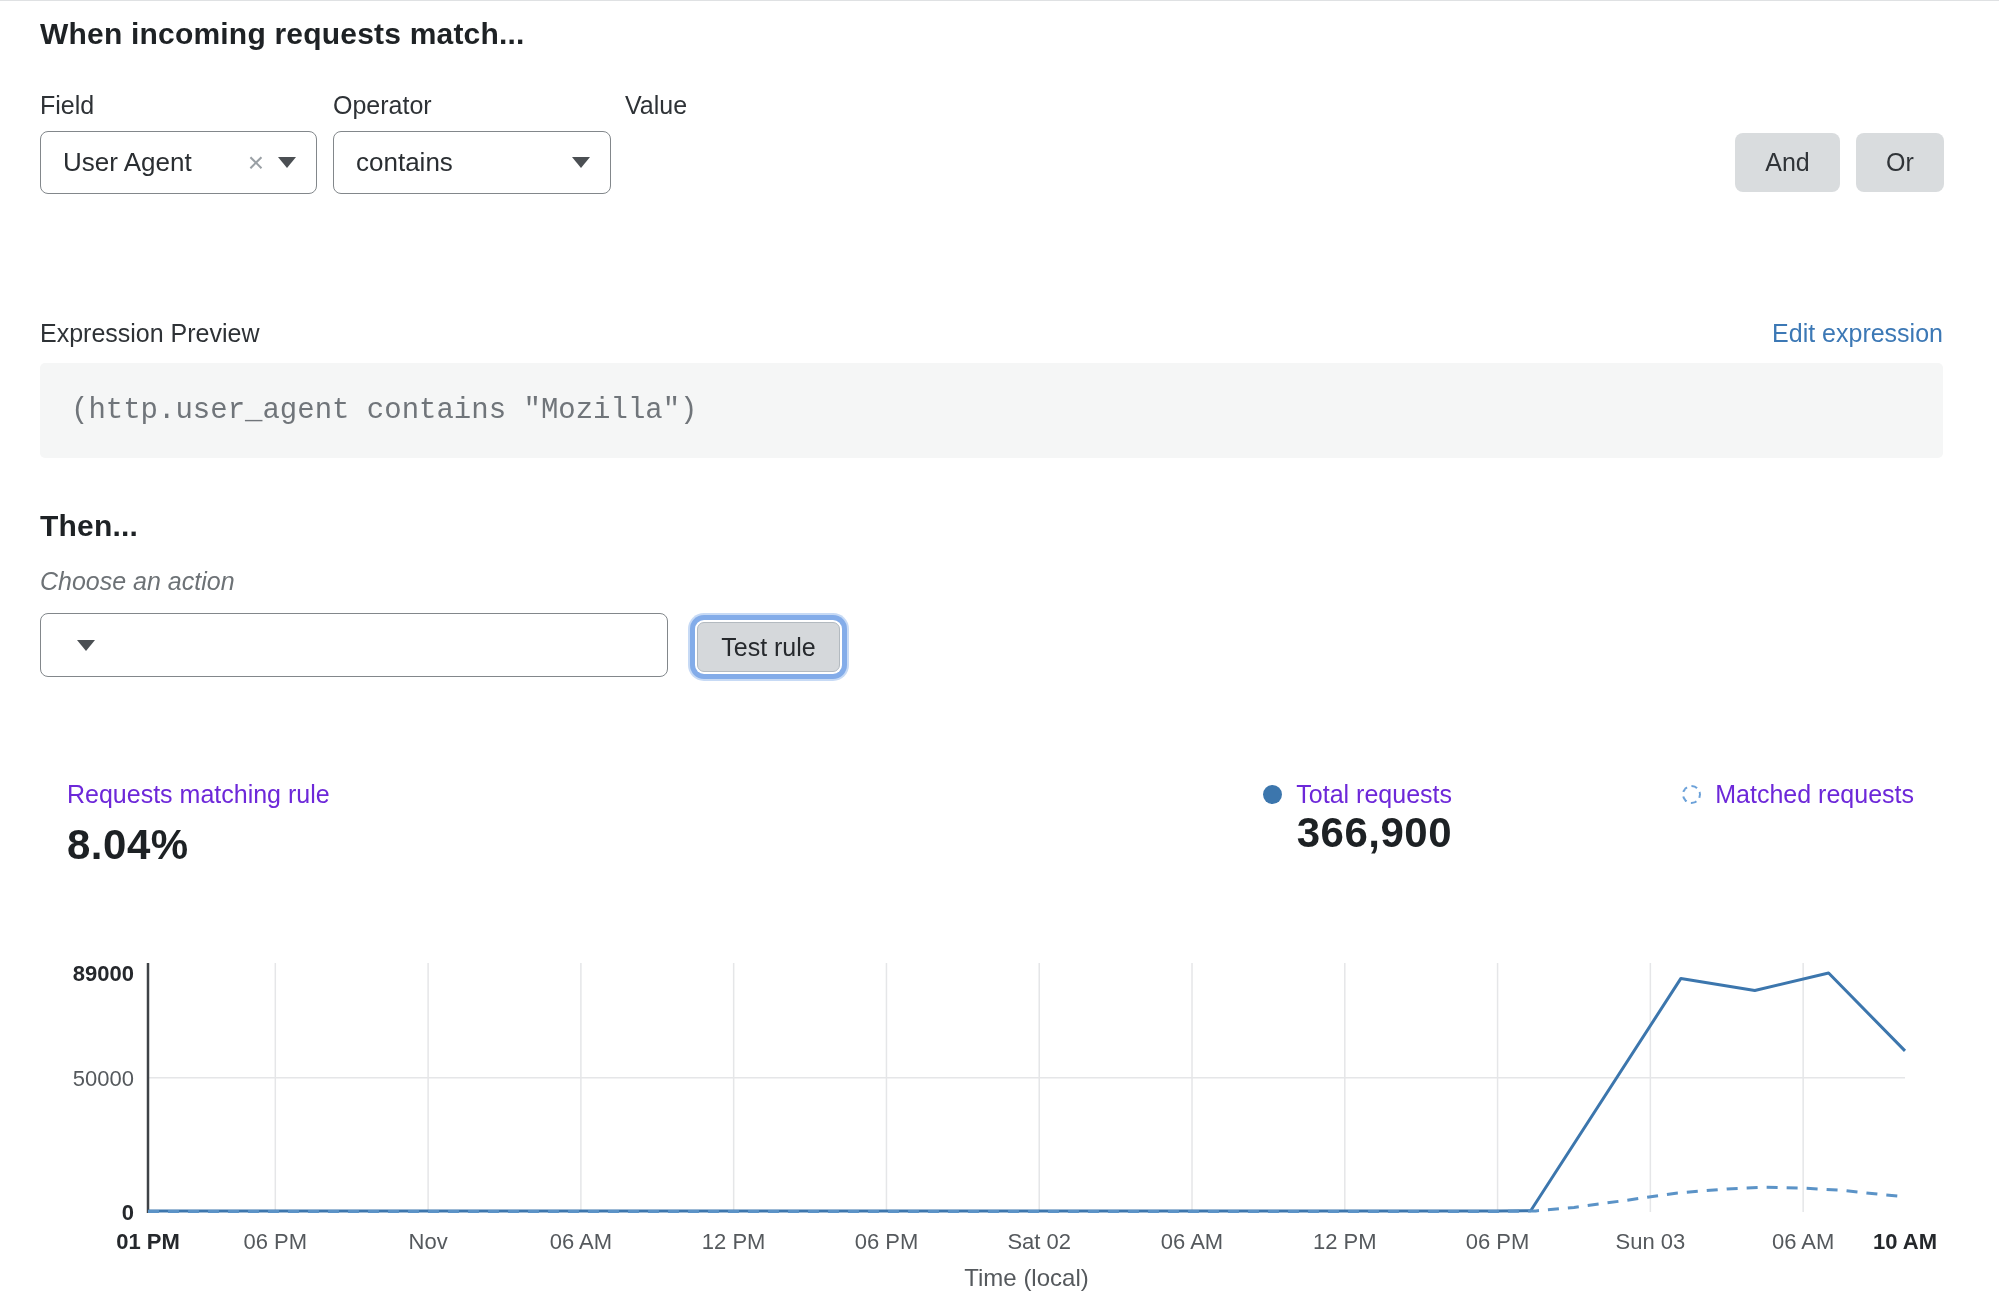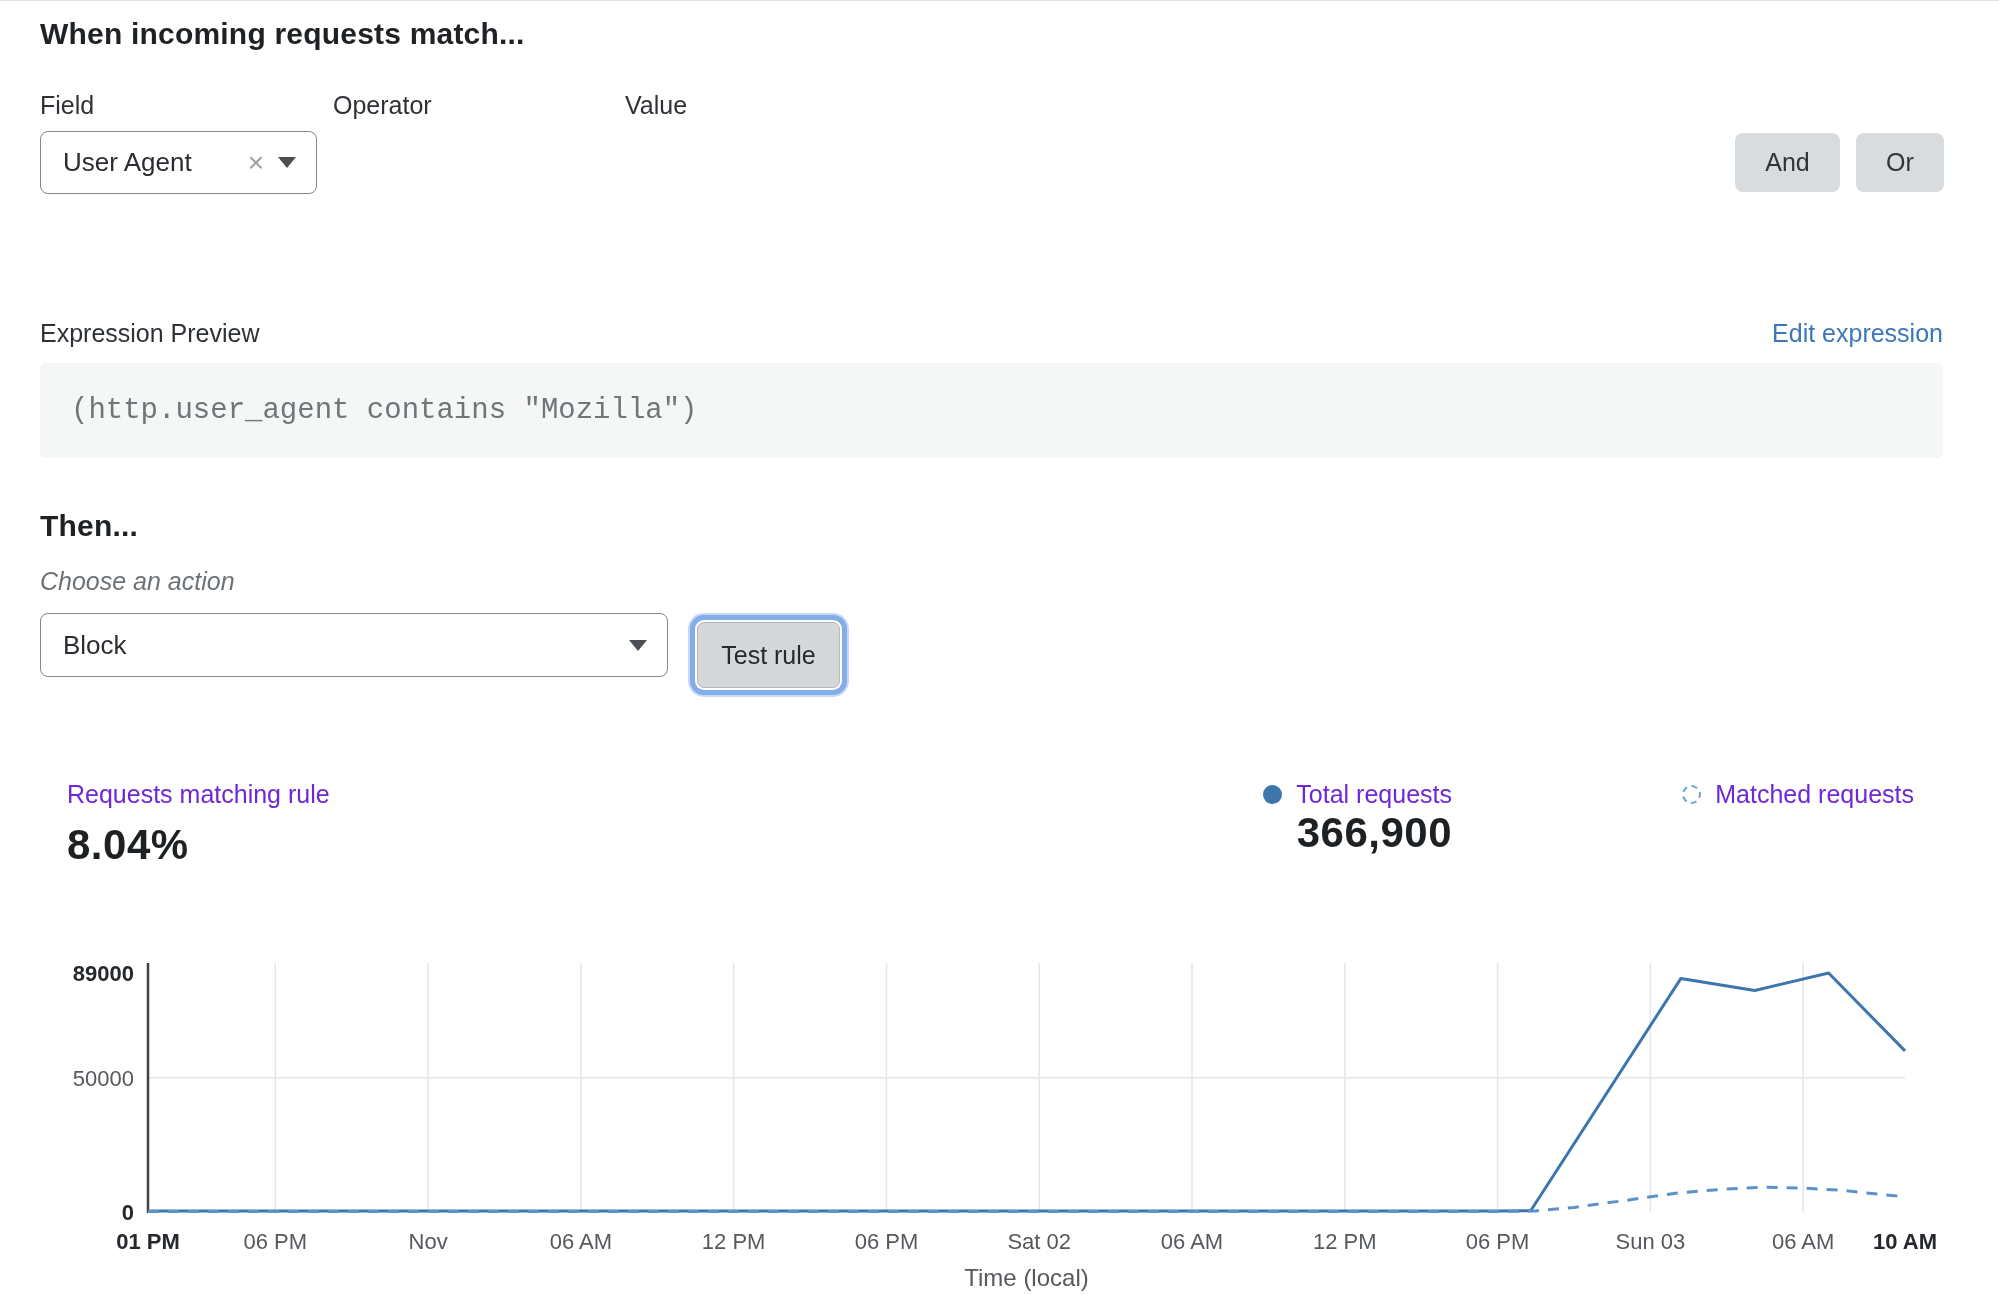--- a/index.html
+++ b/index.html
@@ -71,41 +71,44 @@
   <div class="abs field-label" style="left:40px; top:90px;">Field</div>
   <div class="abs field-label" style="left:333px; top:90px;">Operator</div>
   <div class="abs field-label" style="left:625px; top:90px;">Value</div>
 
   <div class="abs select-box" style="left:40px; top:130px; width:277px;">
     <span class="grow">User Agent</span>
     <span class="clear-x">×</span>
     <span class="chev"></span>
   </div>
 
+  <div class="abs select-box" style="left:333px; top:130px; width:278px;">
+    <span class="grow">contains</span>
+    <span class="chev"></span>
+  </div>
 
 
   <button class="abs gray-btn" style="left:1735px; top:132px; width:105px; height:59px;">And</button>
   <button class="abs gray-btn" style="left:1856px; top:132px; width:88px; height:59px;">Or</button>
 
   <div class="abs field-label" style="left:40px; top:318px;">Expression Preview</div>
   <a class="abs link" style="right:56px; top:318px;">Edit expression</a>
 
   <div class="abs code-block" style="left:40px; top:362px; width:1903px; height:95px;">
     <span class="code-text">(http.user_agent contains "Mozilla")</span>
   </div>
 
   <div class="abs h1" style="left:40px; top:508px;">Then...</div>
   <div class="abs muted-label" style="left:40px; top:566px;">Choose an action</div>
 
   <div class="abs select-box" style="left:40px; top:612px; width:628px; height:64px;">
-    <span class="grow">Block</span>
     <span class="chev"></span>
   </div>
 
-  <button class="abs test-btn" style="left:697px; top:621px; width:143px; height:66px;">Test rule</button>
+  <button class="abs test-btn" style="left:697px; top:621px; width:143px; height:50px;">Test rule</button>
 
   <div class="abs stat-label" style="left:67px; top:779px;">Requests matching rule</div>
   <div class="abs stat-value" style="left:67px; top:820px;">8.04%</div>
 
   <div class="abs" style="right:547px; top:779px;">
     <div class="legend-row">
       <span class="legend-dot"></span>
       <span class="stat-label">Total requests</span>
     </div>
     <div class="stat-value num-right" style="margin-top:0;text-align:right;">366,900</div>

